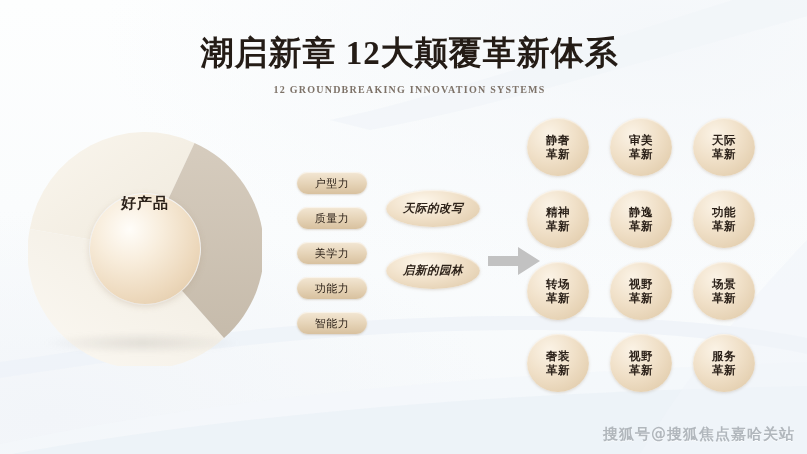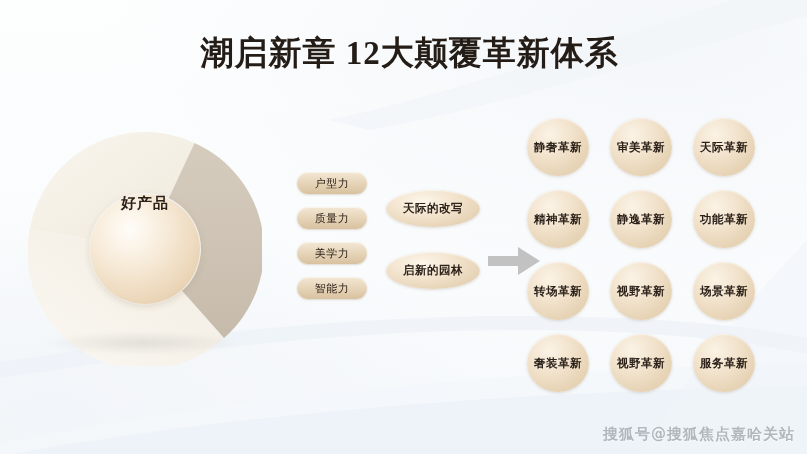--- a/index.html
+++ b/index.html
@@ -76,37 +76,38 @@
 
   
   .ellipses{position:absolute;left:386px;top:190px;}
   .ell{
     width:94px;height:37px;margin-bottom:25px;border-radius:50%;
     display:flex;align-items:center;justify-content:center;
     background:radial-gradient(ellipse at 38% 30%, #fdf6ea 0%, #f0e0c8 48%, #ddc7a6 100%);
     box-shadow:0 1px 3px rgba(150,125,92,.26), inset 0 1px 1px rgba(255,255,255,.55);
     font-size:11.5px;font-weight:700;color:#2e231a;letter-spacing:.5px;
     font-family:"DejaVu Sans","Liberation Sans",sans-serif;
+    font-style:italic;
   }
   .ell:last-child{margin-bottom:16px;}
 
   
   .arrow{position:absolute;left:488px;top:246px;}
 
   
   .grid{
     position:absolute;left:527px;top:118px;
     display:grid;
     grid-template-columns:repeat(3,62px);
     grid-template-rows:repeat(4,58px);
     column-gap:21px;row-gap:14px;
   }
   .bubble{
     width:62px;height:58px;border-radius:50%;
-    display:flex;flex-direction:row;align-items:center;justify-content:center;
+    display:flex;flex-direction:column;align-items:center;justify-content:center;
     background:radial-gradient(circle at 36% 28%, #fbf3e6 0%, #f0e0c8 45%, #ddc6a3 100%);
     box-shadow:0 1px 3px rgba(150,125,92,.25), inset 0 1px 1px rgba(255,255,255,.5);
     font-family:"DejaVu Sans","Liberation Sans",sans-serif;
   }
   .bubble span{
     font-size:11.5px;font-weight:700;color:#2b2119;line-height:1.25;letter-spacing:.5px;
   }
 
   
   .watermark{
@@ -145,20 +146,21 @@
 
   <div class="sweep" style="left:600px;top:240px;">
     <svg width="207" height="214" viewBox="0 0 207 214">
       <path d="M207,0 C150,60 90,130 40,214 L207,214 Z" fill="#f0f4f9" opacity=".55"></path>
     </svg>
   </div>
 
   <div class="header">
     <div class="title">潮启新章 12大颠覆革新体系</div>
     <div class="subline">
+      <div>12 GROUNDBREAKING INNOVATION SYSTEMS</div>
     </div>
   </div>
 
   <div class="donut">
     <div class="shadow"></div>
     <svg width="234" height="234" viewBox="0 0 234 234">
       <defs>
         <linearGradient id="segA" x1="0" y1="0" x2="1" y2="1">
           <stop offset="0%" stop-color="#faf6ee"></stop>
           <stop offset="100%" stop-color="#efe9dc"></stop>
@@ -183,20 +185,21 @@
     </svg>
     <div class="core">
       <span class="core-label">好产品</span>
     </div>
   </div>
 
   <div class="pills">
     <div class="pill">户型力</div>
     <div class="pill">质量力</div>
     <div class="pill">美学力</div>
+    <div class="pill">功能力</div>
     <div class="pill">智能力</div>
   </div>
 
   <div class="ellipses">
     <div class="ell">天际的改写</div>
     <div class="ell">启新的园林</div>
   </div>
 
   <div class="arrow">
     <svg width="52" height="30" viewBox="0 0 52 30">

